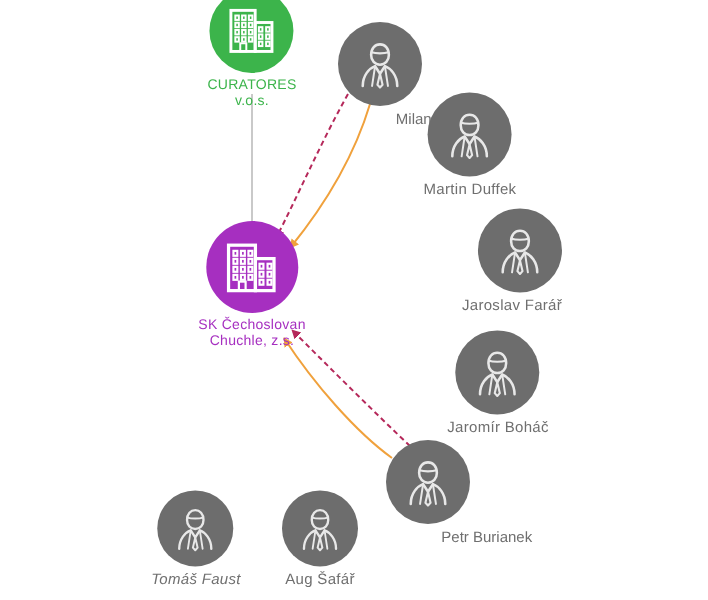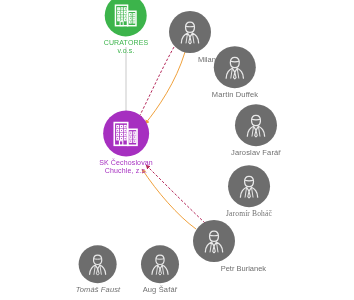--- a/index.html
+++ b/index.html
@@ -176,36 +176,36 @@
               <path d="M8.5 7.0 C10.0 7.6 14.0 7.6 15.5 7.0" stroke-width="0.9"></path>
               <path d="M4.6 21.4 C4.6 16.9 7.4 13.8 9.9 12.9 L12 16.2 L14.1 12.9 C16.6 13.8 19.4 16.9 19.4 21.4"></path>
               <path d="M12 16.2 L10.9 20.9 L12 22.1 L13.1 20.9 Z" stroke-width="0.9"></path>
               <path d="M9.9 12.9 L8.6 21.4" stroke-width="0.85"></path>
               <path d="M14.1 12.9 L15.4 21.4" stroke-width="0.85"></path>
             </g>
           </svg>
         </div>
         <div class="node-label">Martin Duffek</div>
       </div>
-      <div class="node node-person" style="left: 256px; top: 131px;">
+      <div class="node node-person" style="left: 256px; top: 131px; align-items: flex-end;">
         <div class="node-circle" style="width: 42px; height: 42px; background: rgb(109, 109, 109);">
           <svg class="icon-svg" width="28" height="28" viewBox="0 0 24 24">
             <g fill="none" stroke="#e8e8e8" stroke-width="1.1" stroke-linecap="round" stroke-linejoin="round">
               <path d="M8.2 8.1 C8.2 5.2 9.9 3.6 12 3.6 C14.1 3.6 15.8 5.2 15.8 8.1 C15.8 10.6 14.2 12.3 12 12.3 C9.8 12.3 8.2 10.6 8.2 8.1 Z"></path>
               <path d="M8.5 7.0 C10.0 7.6 14.0 7.6 15.5 7.0" stroke-width="0.9"></path>
               <path d="M4.6 21.4 C4.6 16.9 7.4 13.8 9.9 12.9 L12 16.2 L14.1 12.9 C16.6 13.8 19.4 16.9 19.4 21.4"></path>
               <path d="M12 16.2 L10.9 20.9 L12 22.1 L13.1 20.9 Z" stroke-width="0.9"></path>
               <path d="M9.9 12.9 L8.6 21.4" stroke-width="0.85"></path>
               <path d="M14.1 12.9 L15.4 21.4" stroke-width="0.85"></path>
             </g>
           </svg>
         </div>
         <div class="node-label">Jaroslav Farář</div>
       </div>
-      <div class="node node-person" style="left: 249px; top: 192px; font-family: Liberation Serif, serif;">
+      <div class="node node-person" style="left: 249px; top: 192px;">
         <div class="node-circle" style="width: 42px; height: 42px; background: rgb(109, 109, 109);">
           <svg class="icon-svg" width="28" height="28" viewBox="0 0 24 24">
             <g fill="none" stroke="#e8e8e8" stroke-width="1.1" stroke-linecap="round" stroke-linejoin="round">
               <path d="M8.2 8.1 C8.2 5.2 9.9 3.6 12 3.6 C14.1 3.6 15.8 5.2 15.8 8.1 C15.8 10.6 14.2 12.3 12 12.3 C9.8 12.3 8.2 10.6 8.2 8.1 Z"></path>
               <path d="M8.5 7.0 C10.0 7.6 14.0 7.6 15.5 7.0" stroke-width="0.9"></path>
               <path d="M4.6 21.4 C4.6 16.9 7.4 13.8 9.9 12.9 L12 16.2 L14.1 12.9 C16.6 13.8 19.4 16.9 19.4 21.4"></path>
               <path d="M12 16.2 L10.9 20.9 L12 22.1 L13.1 20.9 Z" stroke-width="0.9"></path>
               <path d="M9.9 12.9 L8.6 21.4" stroke-width="0.85"></path>
               <path d="M14.1 12.9 L15.4 21.4" stroke-width="0.85"></path>
             </g>

